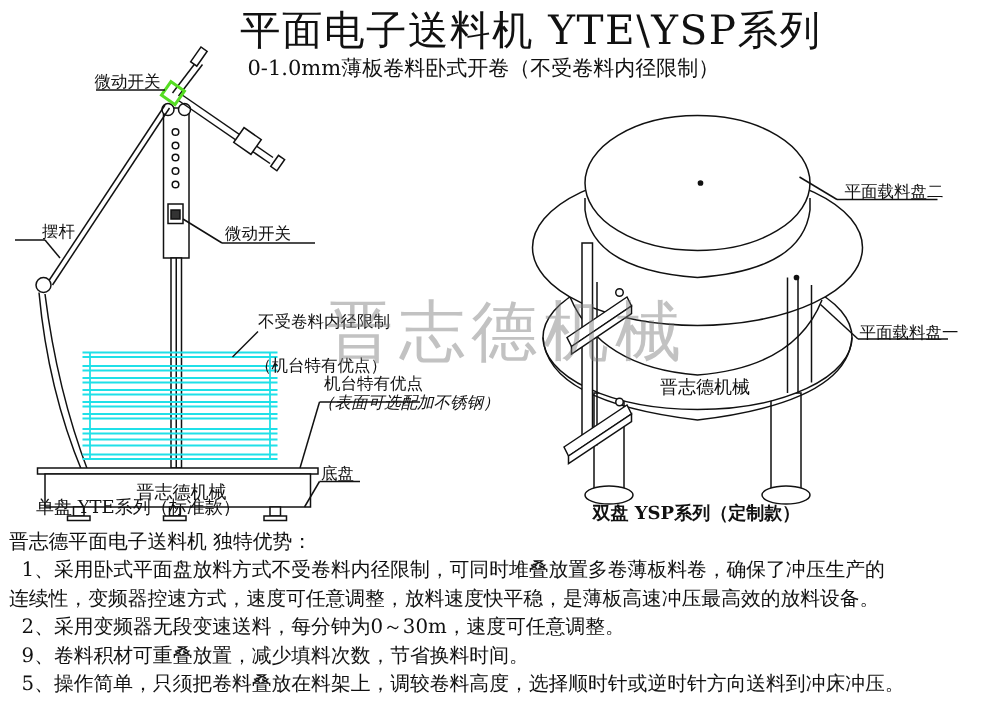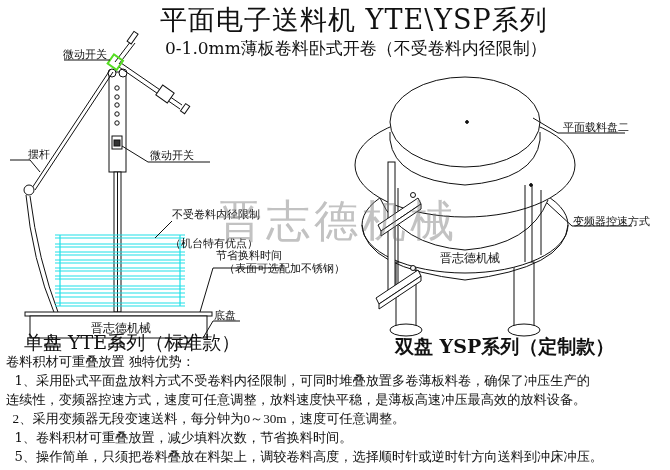--- a/index.html
+++ b/index.html
@@ -1,23 +1,23 @@
 <!DOCTYPE html>
 <html><head>
 <meta charset="utf-8">
 <style>
   html, body { margin:0; padding:0; background:#ffffff; }
   body { width:670px; height:470px; position:relative; overflow:hidden;
          font-family: "DejaVu Serif", "Liberation Serif", serif; color:#111; }
   .abs { position:absolute; }
   #title { left:160px; top:2px; font-size:27px; letter-spacing:1px; white-space:nowrap; }
-  #subtitle { left:165px; top:37px; font-size:17px; white-space:nowrap; }
+  #subtitle { left:165px; top:37px; font-size:14px; white-space:nowrap; }
   svg.diagram { position:absolute; left:0; top:0; }
   .lbl { font-size:11px; white-space:nowrap;text-align:right; }
-  .cap { font-size:19px; white-space:nowrap; }
+  .cap { font-size:12px; white-space:nowrap; }
   #watermark { left:218px; top:192px; font-size:44px; color:rgba(120,120,120,0.45);
                letter-spacing:4px; font-family:"DejaVu Sans","Liberation Sans",sans-serif; white-space:nowrap; }
   .body-text { font-size:13.2px; white-space:nowrap; line-height:19px; }
 </style>
 </head>
 <body>
 
 <div id="title" class="abs">平面电子送料机 YTE\YSP系列</div>
 <div id="subtitle" class="abs">0-1.0mm薄板卷料卧式开卷（不受卷料内径限制）</div>
 
@@ -147,31 +147,31 @@
         <line x1="572" y1="226" x2="632" y2="226"></line>
     </g>
   </g>
 </svg>
 
 <div class="abs lbl" style="left:63px;top:47px;">微动开关</div>
 <div class="abs lbl" style="left:28px;top:147px;">摆杆</div>
 <div class="abs lbl" style="left:150px;top:148px;">微动开关</div>
 <div class="abs lbl" style="left:172px;top:207px;">不受卷料内径限制</div>
 <div class="abs lbl" style="left:170px;top:236px;">（机台特有优点）</div>
-<div class="abs lbl" style="left:216px;top:248px;">节省换料时间</div>
-<div class="abs lbl" style="left:224px;top:261px;">（表面可选配加不锈钢）</div>
+<div class="abs lbl" style="left:216px;top:248px;">机台特有优点</div>
+<div class="abs lbl" style="left:212px;top:261px;font-style:italic;">（表面可选配加不锈钢）</div>
 <div class="abs lbl" style="left:91px;top:320px;font-size:12px;">晋志德机械</div>
 <div class="abs lbl" style="left:214px;top:308px;">底盘</div>
 <div class="abs cap" style="left:24px;top:330px;">单盘 YTE系列（标准款）</div>
 
 <div class="abs lbl" style="left:563px;top:120px;">平面载料盘二</div>
-<div class="abs lbl" style="left:573px;top:214px;">变频器控速方式</div>
+<div class="abs lbl" style="left:573px;top:214px;">平面载料盘一</div>
 <div class="abs lbl" style="left:440px;top:250px;font-size:12px;">晋志德机械</div>
 <div class="abs cap" style="left:395px;top:334px;font-weight:bold;">双盘 YSP系列（定制款）</div>
 
 <div id="watermark" class="abs">晋志德机械</div>
 
-<div class="abs body-text" style="left:6px;top:352px;">卷料积材可重叠放置 独特优势：</div>
+<div class="abs body-text" style="left:6px;top:352px;">晋志德平面电子送料机 独特优势：</div>
 <div class="abs body-text" style="left:6px;top:371px;white-space:pre;text-align:center;">  1、采用卧式平面盘放料方式不受卷料内径限制，可同时堆叠放置多卷薄板料卷，确保了冲压生产的</div>
 <div class="abs body-text" style="left:6px;top:390px;white-space:pre;">连续性，变频器控速方式，速度可任意调整，放料速度快平稳，是薄板高速冲压最高效的放料设备。</div>
-<div class="abs body-text" style="left:6px;top:409px;white-space:pre;font-family:Liberation Serif, serif;">  2、采用变频器无段变速送料，每分钟为0～30m，速度可任意调整。</div>
-<div class="abs body-text" style="left:6px;top:428px;white-space:pre;">  1、卷料积材可重叠放置，减少填料次数，节省换料时间。</div>
+<div class="abs body-text" style="left:6px;top:409px;white-space:pre;">  2、采用变频器无段变速送料，每分钟为0～30m，速度可任意调整。</div>
+<div class="abs body-text" style="left:6px;top:428px;white-space:pre;">  9、卷料积材可重叠放置，减少填料次数，节省换料时间。</div>
 <div class="abs body-text" style="left:6px;top:447px;white-space:pre;">  5、操作简单，只须把卷料叠放在料架上，调较卷料高度，选择顺时针或逆时针方向送料到冲床冲压。</div>
 
 </body></html>

